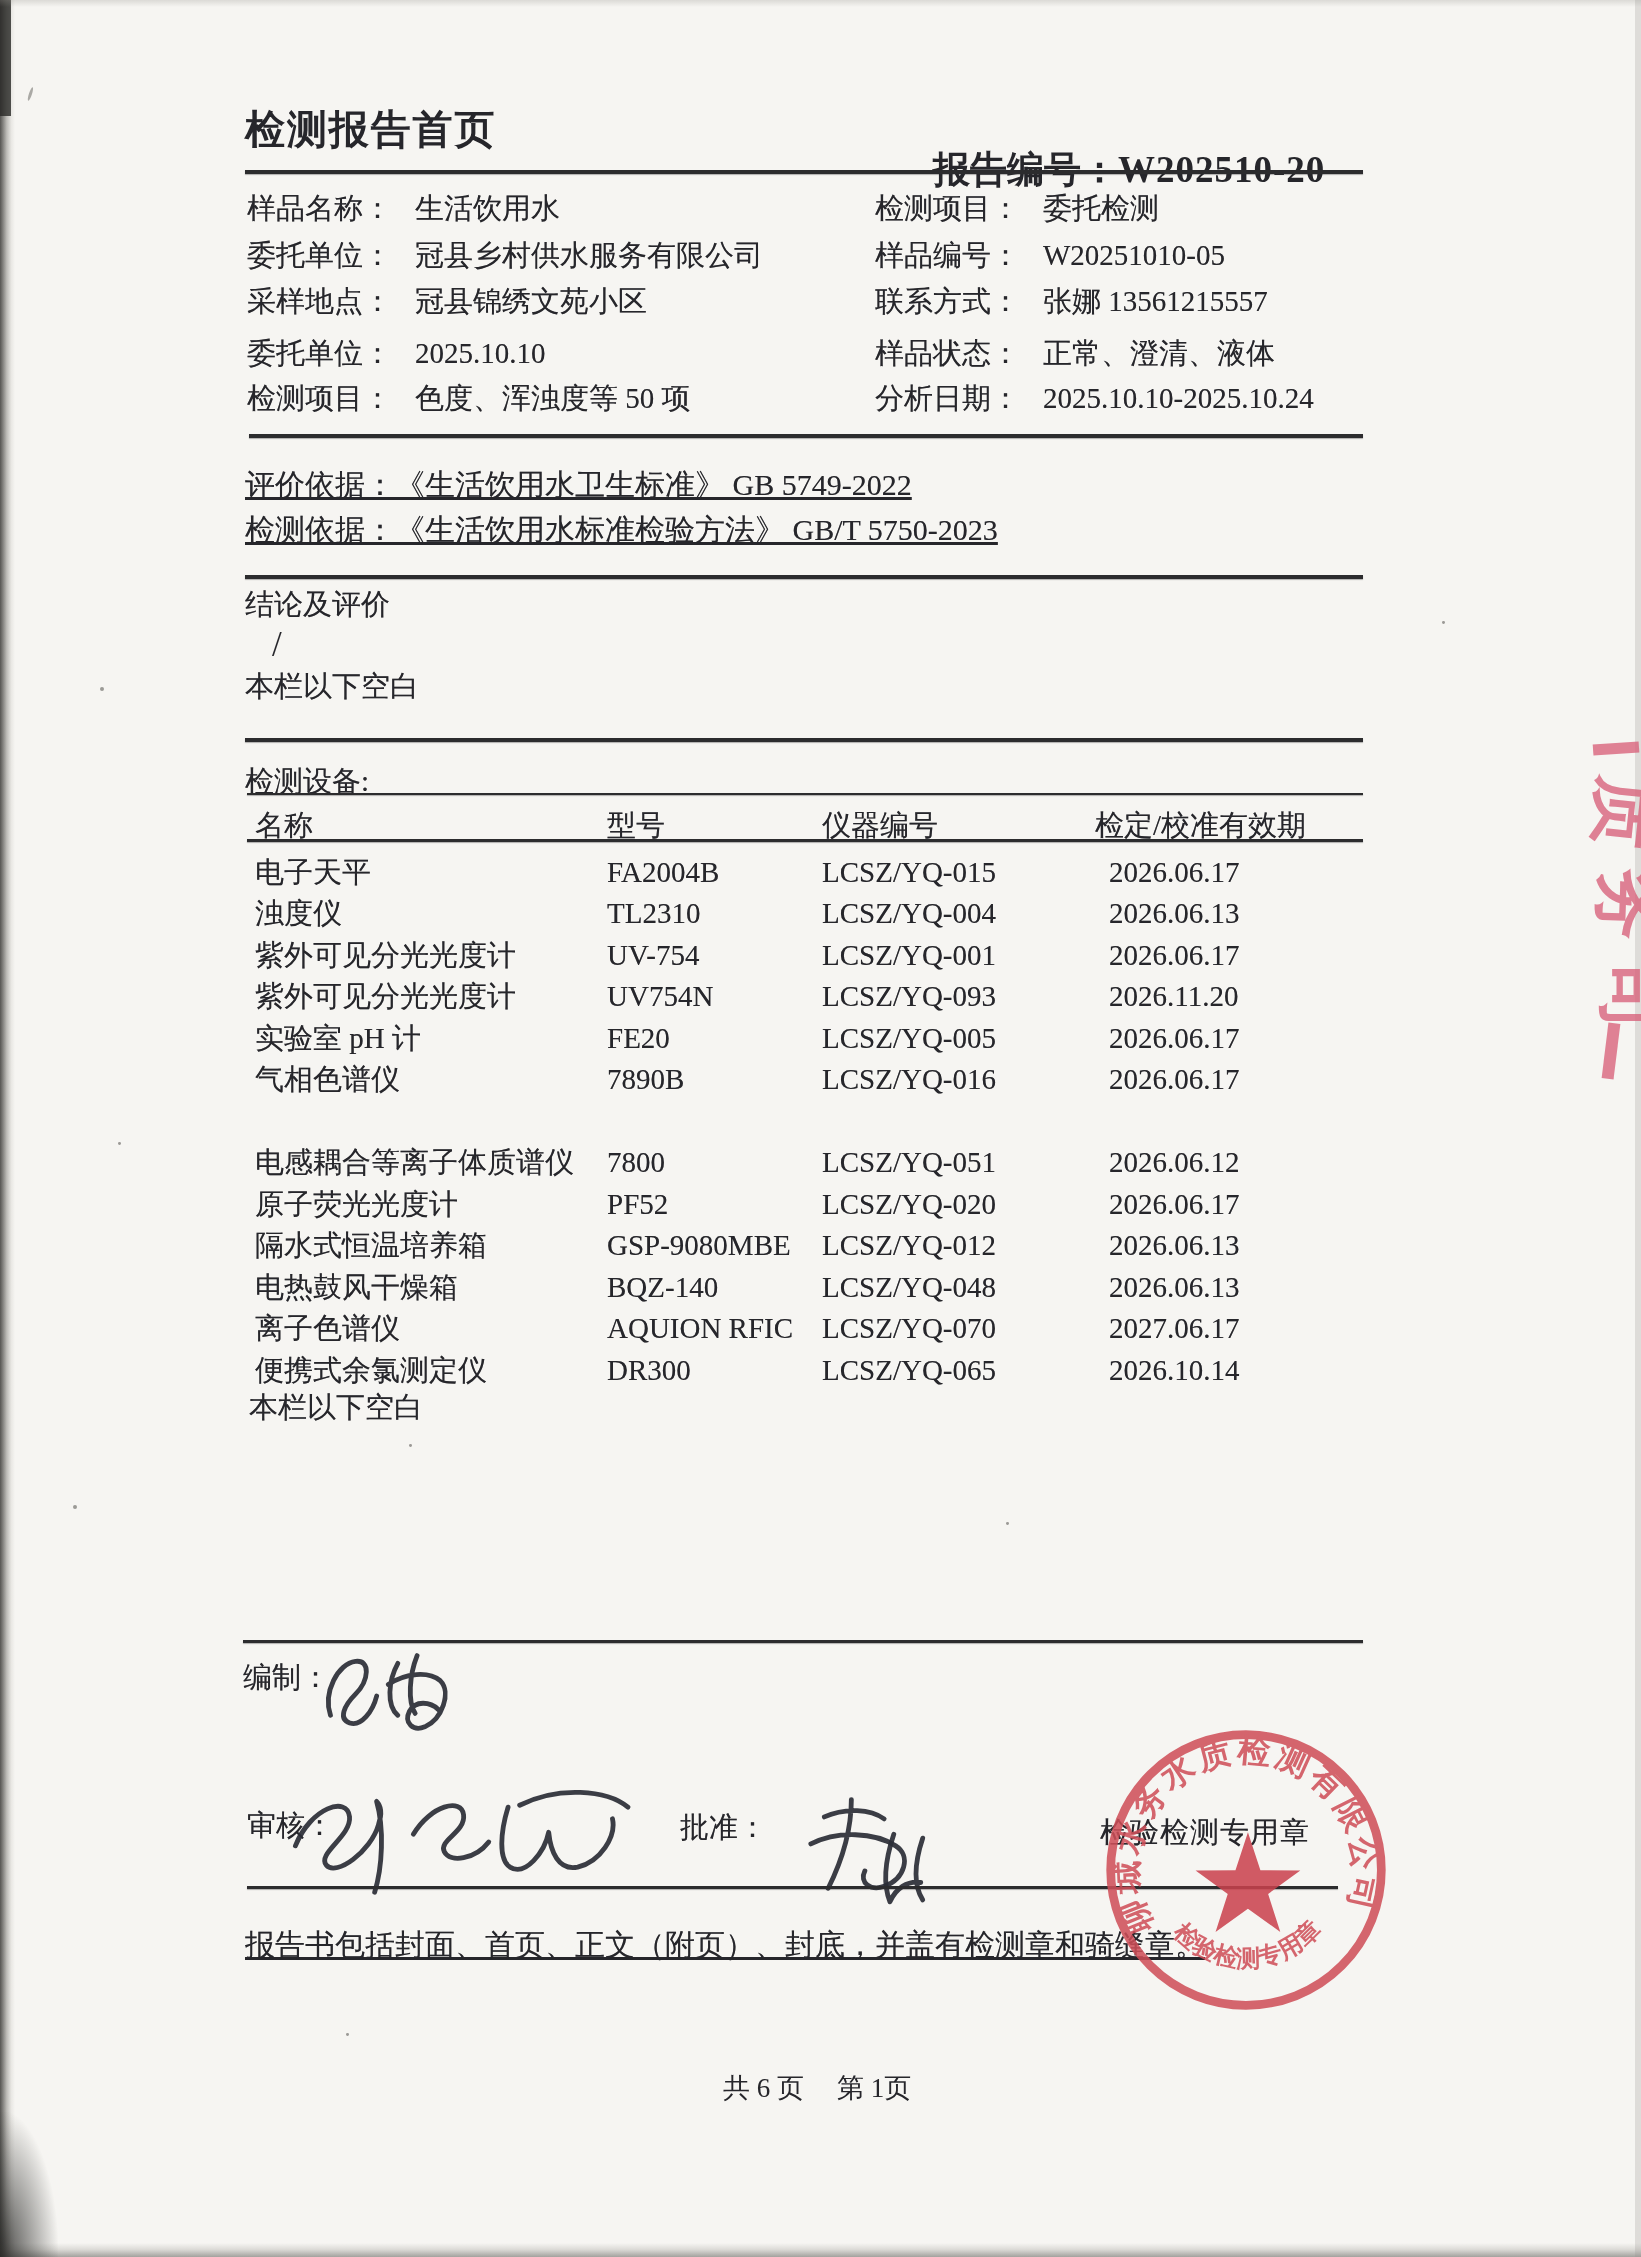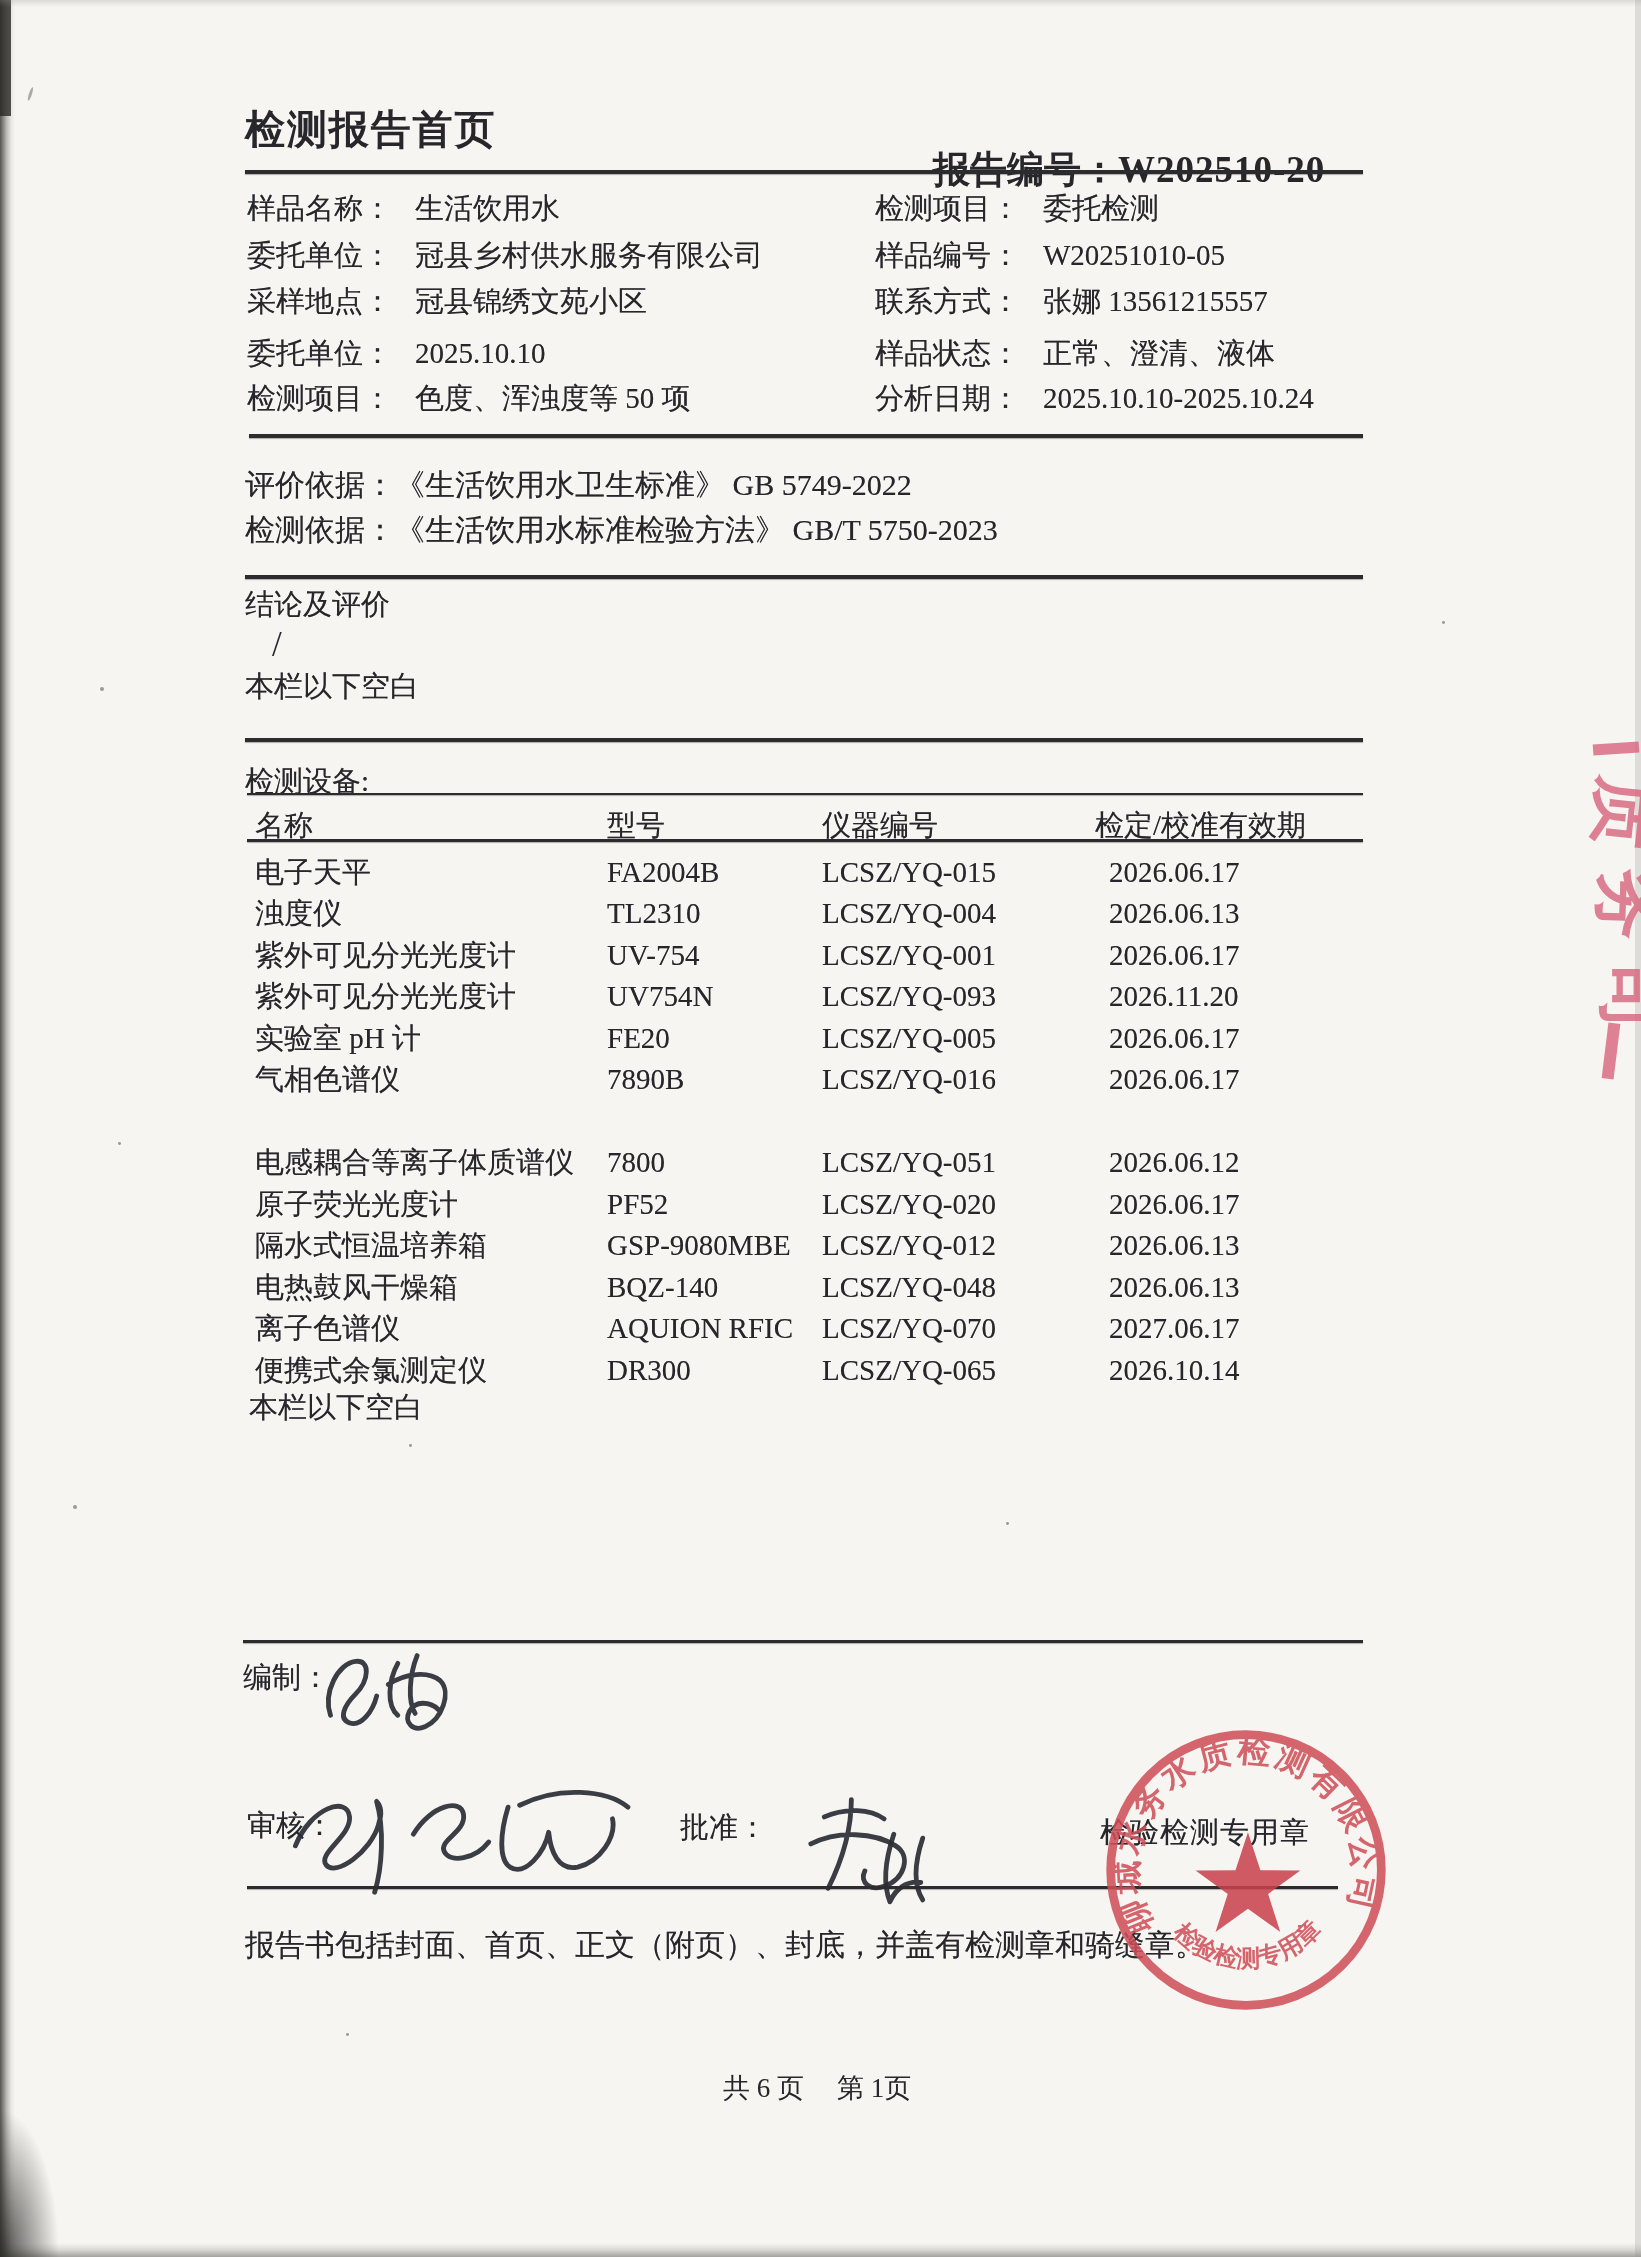--- a/index.html
+++ b/index.html
@@ -1,20 +1,20 @@
 <!DOCTYPE html>
 <html><head>
 <meta charset="utf-8">
 <style>
   html,body{margin:0;padding:0;background:#e8e6e2;}
   .page{position:relative;width:1641px;height:2257px;background:#f6f5f2;overflow:hidden;
         font-family:"Liberation Serif","DejaVu Serif",serif;color:#26262b;}
   .abs{position:absolute;white-space:nowrap;}
   .t{font-size:29px;line-height:41px;text-shadow:0 0 0.6px rgba(30,30,35,.45);}
-  .t31{font-size:30px;line-height:41px;text-shadow:0 0 0.6px rgba(30,30,35,.45);}
+  .t31{font-size:30px;line-height:41px;text-shadow:0 0 0.6px rgba(30,30,35,.45);text-decoration:underline;}
   .hei{font-family:"Liberation Sans","DejaVu Sans",sans-serif;font-weight:700;}
   .hr{position:absolute;height:3.9px;background:#2c2c2e;box-shadow:0 1px 1px rgba(44,44,46,.35);}
   .hr3{height:2.9px}.hr2{height:1.9px}
   .irow,.erow{position:absolute;left:6px;width:100%;height:41px;font-family:Liberation Serif, serif;}
   .c1{left:241px}.c2{left:409px}.c3{left:869px}.c4{left:1037px}
   .e1{left:249px}.e2{left:601px}.e3{left:816px}.e4{left:1103px}
   .title{font-size:40px;letter-spacing:1.9px;line-height:46px;}
   .repno{font-size:37px;line-height:46px;margin-top:39px;}
   .repno .val{font-weight:700;letter-spacing:1px;}
   .sig{position:absolute;}

